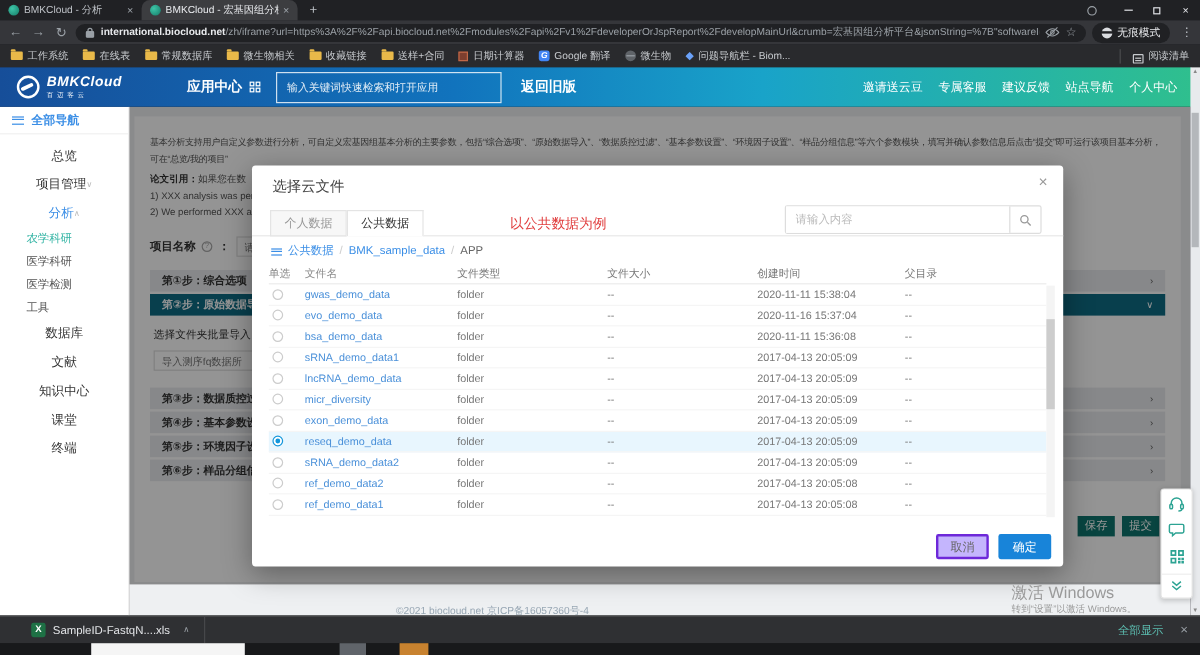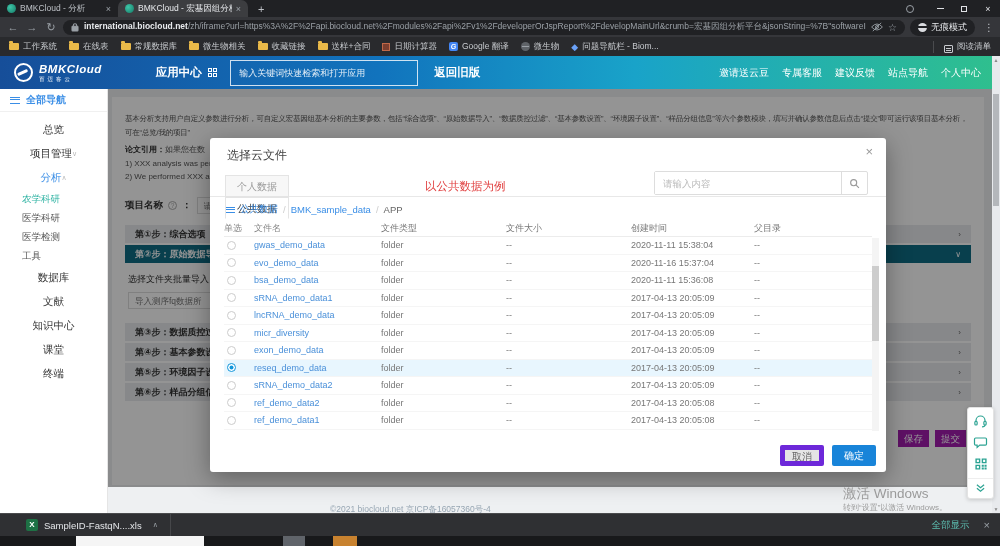--- a/index.html
+++ b/index.html
@@ -86,36 +86,36 @@
   .projinput{width:560px;height:17px;border:1px solid #ddd;font-size:8.5px;padding:0 6px;color:#999;outline:none;}
   .steps{margin-top:11px;}
   .step{height:18px;background:#e9ebee;display:flex;align-items:center;justify-content:space-between;padding:0 10px;font-size:9px;color:#333;margin-bottom:2px;font-weight:bold;}
   .step .chev{color:#666;font-weight:normal;font-size:8px;}
   .step.active{background:#0e6d86;color:#fff;}
   .step.active .chev{color:#fff;}
   .expand{padding:8px 3px 9px 3px;height:58px;}
   .expand-label{font-size:9px;color:#333;}
   .expand input{margin-top:6px;width:520px;height:17px;border:1px solid #ddd;font-size:8.5px;padding:0 6px;color:#999;outline:none;}
   .cardbtns{position:absolute;right:18px;top:333px;display:flex;gap:6px;}
-  .btn-teal{min-width:31px;height:17px;background:#a21caf;color:#fff;font-size:9.5px;border:none;padding:0 6px;line-height:17px;text-align:center;}
+  .btn-teal{min-width:31px;height:17px;background:#0f766e;color:#fff;font-size:9.5px;border:none;padding:0 6px;line-height:17px;text-align:center;}
 
   
   #overlay{position:absolute;left:108px;top:89px;width:884px;height:398px;background:rgba(0,0,0,.42);z-index:6;}
 
   
   #pagescroll{position:absolute;left:992px;top:56px;width:8px;height:457px;background:#e8eaed;z-index:7;}
   #pagescroll .thumb{position:absolute;left:1px;top:38px;width:6px;height:112px;background:#b4b7bb;}
   #pagescroll .sarr{position:absolute;left:0;width:8px;text-align:center;font-size:5px;color:#888;}
 
   
   #modal{position:absolute;left:210px;top:138px;width:676px;height:334px;background:#fff;border-radius:3px;box-shadow:0 6px 24px rgba(0,0,0,.35);z-index:10;}
   .m-title{position:absolute;left:17px;top:9px;font-size:12px;color:#444;}
   .m-close{position:absolute;right:13px;top:6px;color:#999;font-size:13px;}
   .m-divider{position:absolute;left:0;top:58px;width:100%;border-top:1px solid #e8e8e8;}
-  .m-tabs{position:absolute;left:15px;top:37px;display:flex;flex-direction:column;}
+  .m-tabs{position:absolute;left:15px;top:37px;display:flex;}
   .m-tab{height:22px;padding:0 11px;font-size:10px;line-height:21px;border:1px solid #e4e4e4;background:#f7f7f7;color:#999;}
   .m-tab.active{background:#fff;color:#333;border-bottom-color:#fff;}
   .m-note{position:absolute;left:215px;top:41px;color:#e03c3c;font-size:11.5px;}
   .m-search{position:absolute;right:18px;top:33px;width:214px;height:24px;border:1px solid #ddd;display:flex;border-radius:2px;}
   .m-search input{flex:1;border:none;font-size:9.5px;padding:0 8px;color:#333;outline:none;min-width:0;}
   .m-search input::placeholder{color:#bbb;}
   .m-search .mag{width:26px;border-left:1px solid #ddd;display:flex;align-items:center;justify-content:center;}
   .m-crumb{position:absolute;left:16px;top:65px;display:flex;align-items:center;gap:5px;font-size:9.5px;}
   .crumb-link{color:#3a8ee6;}
   .crumb-sep{color:#ccc;}
@@ -130,21 +130,21 @@
   .c-type{width:125px;color:#777;}
   .c-size{width:125px;color:#777;}
   .c-created{width:123px;color:#777;}
   .c-parent{flex:1;color:#777;}
   .radio{width:9px;height:9px;border:1px solid #ccc;border-radius:50%;margin-left:3px;background:#fff;position:relative;}
   .radio.on{border-color:#1296db;}
   .radio.on::after{content:"";position:absolute;left:2px;top:2px;width:3px;height:3px;border-radius:50%;background:#1296db;box-shadow:0 0 0 .5px #1296db;}
   .m-scroll{position:absolute;right:7px;top:100px;width:7px;height:193px;background:#f4f4f4;}
   .m-scroll .thumb{position:absolute;left:0;top:28px;width:7px;height:75px;background:#cdcdcd;}
   .m-foot{position:absolute;right:10px;top:307px;display:flex;gap:8px;}
-  .btn-cancel{width:44px;height:21px;border:5px solid #6d28d9;background:#e5e5e5;color:#666;font-size:10px;border-radius:2px;}
+  .btn-cancel{width:44px;height:21px;border:2px solid #6d28d9;background:#c4b5fd;color:#666;font-size:10px;border-radius:2px;}
   .btn-ok{width:44px;height:21px;background:#1884d9;color:#fff;font-size:10px;border-radius:2px;border:none;}
 
   
   #floatbar{position:absolute;left:967px;top:407px;width:27px;height:92px;background:#fff;border:1px solid #e3e3e3;border-radius:3px;box-shadow:0 1px 4px rgba(0,0,0,.18);z-index:11;display:flex;flex-direction:column;align-items:center;justify-content:space-around;padding:3px 0;}
   #floatbar .fchev{border-top:1px solid #eee;width:100%;display:flex;justify-content:center;padding-top:3px;}
 
   
   #wm1{position:absolute;left:843px;top:485px;font-size:13.5px;color:#9a9a9a;z-index:12;}
   #wm2{position:absolute;left:843px;top:502px;font-size:8px;color:#9a9a9a;z-index:12;}
   #footcopy{position:absolute;left:330px;top:504px;font-size:8.5px;color:#97a6b3;z-index:3;white-space:nowrap;}

